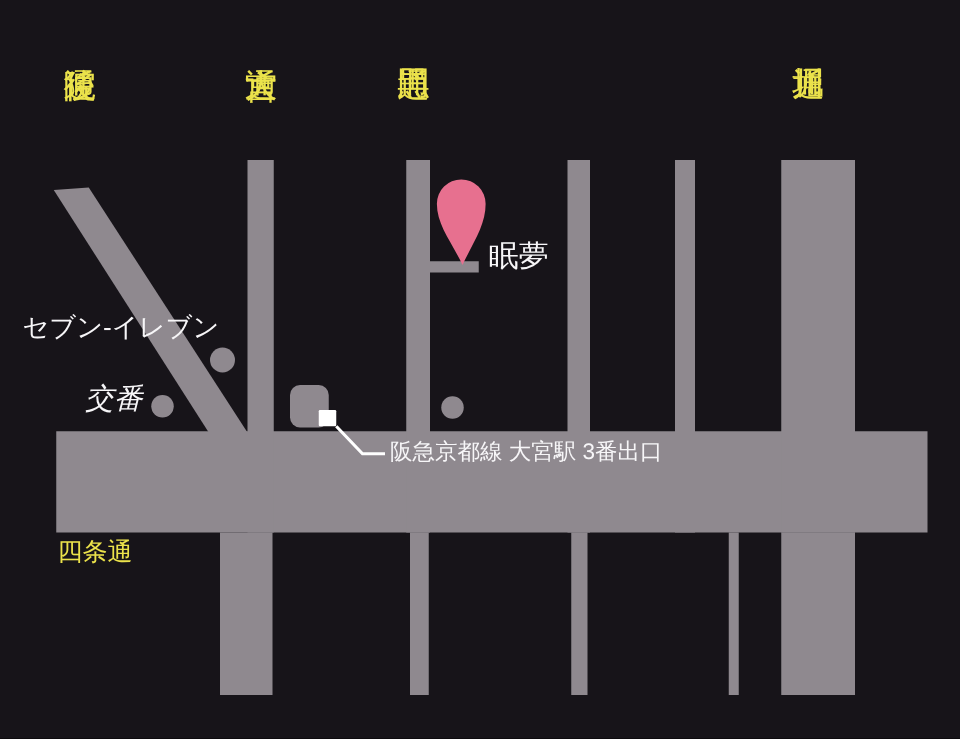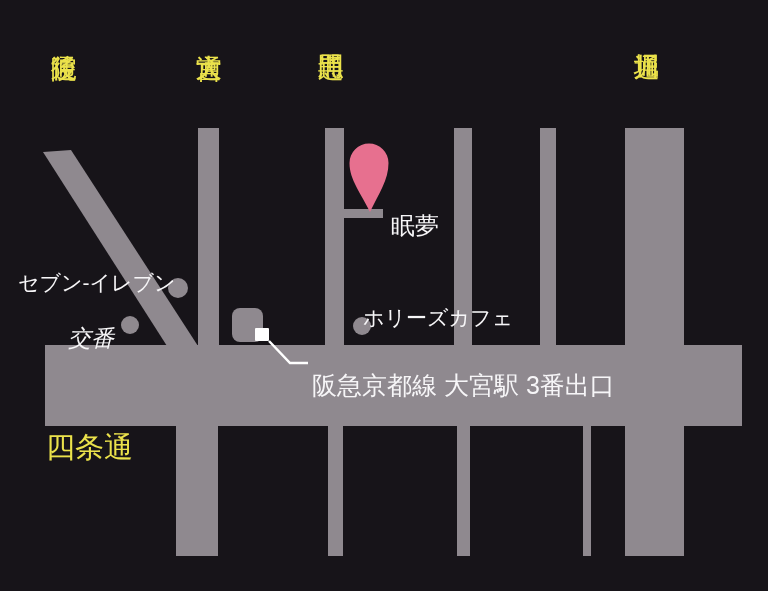--- a/index.html
+++ b/index.html
@@ -14,25 +14,25 @@
   .lbl{position:absolute;white-space:nowrap;line-height:1.05;}
   .lbl-street{
     color:#ebe24b;
     font-size:26px;
     writing-mode:vertical-rl;
     text-orientation:upright;
     letter-spacing:0px;
   }
   .lbl-street-h{
     color:#ebe24b;
-    font-size:29px;
+    font-size:20px;
   }
-  .lbl-poi{color:#f7f6f8;margin-top:20px;}
+  .lbl-poi{color:#f7f6f8;}
   .fs21{font-size:21px;}
-  .fs22{font-size:25px;}
+  .fs22{font-size:18px;}
   .fs23{font-size:23px;}
   .fs24{font-size:24px;}
 </style>
 </head>
 <body>
 
 <div class="map">
 
   <svg width="768" height="591" viewBox="0 0 768 591">
 
@@ -72,16 +72,15 @@
   <div class="lbl lbl-street" style="left:50px;top:34px;">後院通</div>
   <div class="lbl lbl-street" style="left:195px;top:34px;">大宮通</div>
   <div class="lbl lbl-street" style="left:317px;top:34px;">黒門通</div>
   <div class="lbl lbl-street" style="left:633px;top:33px;">堀川通</div>
 
   <div class="lbl lbl-street-h" style="left:46px;top:432px;">四条通</div>
 
   <div class="lbl lbl-poi fs24" style="left:391px;top:193px;">眠夢</div>
   <div class="lbl lbl-poi fs21" style="left:18px;top:252px;text-align:right;">セブン-イレブン</div>
   <div class="lbl lbl-poi fs23" style="left:68px;top:306px;font-style:italic;">交番</div>
-  <div class="lbl lbl-poi fs21" style="left:363px;top:287px;">ホリーズカフェ</div>
   <div class="lbl lbl-poi fs22" style="left:312px;top:352px;">阪急京都線 大宮駅 3番出口</div>
 
 </div>
 
 </body></html>

